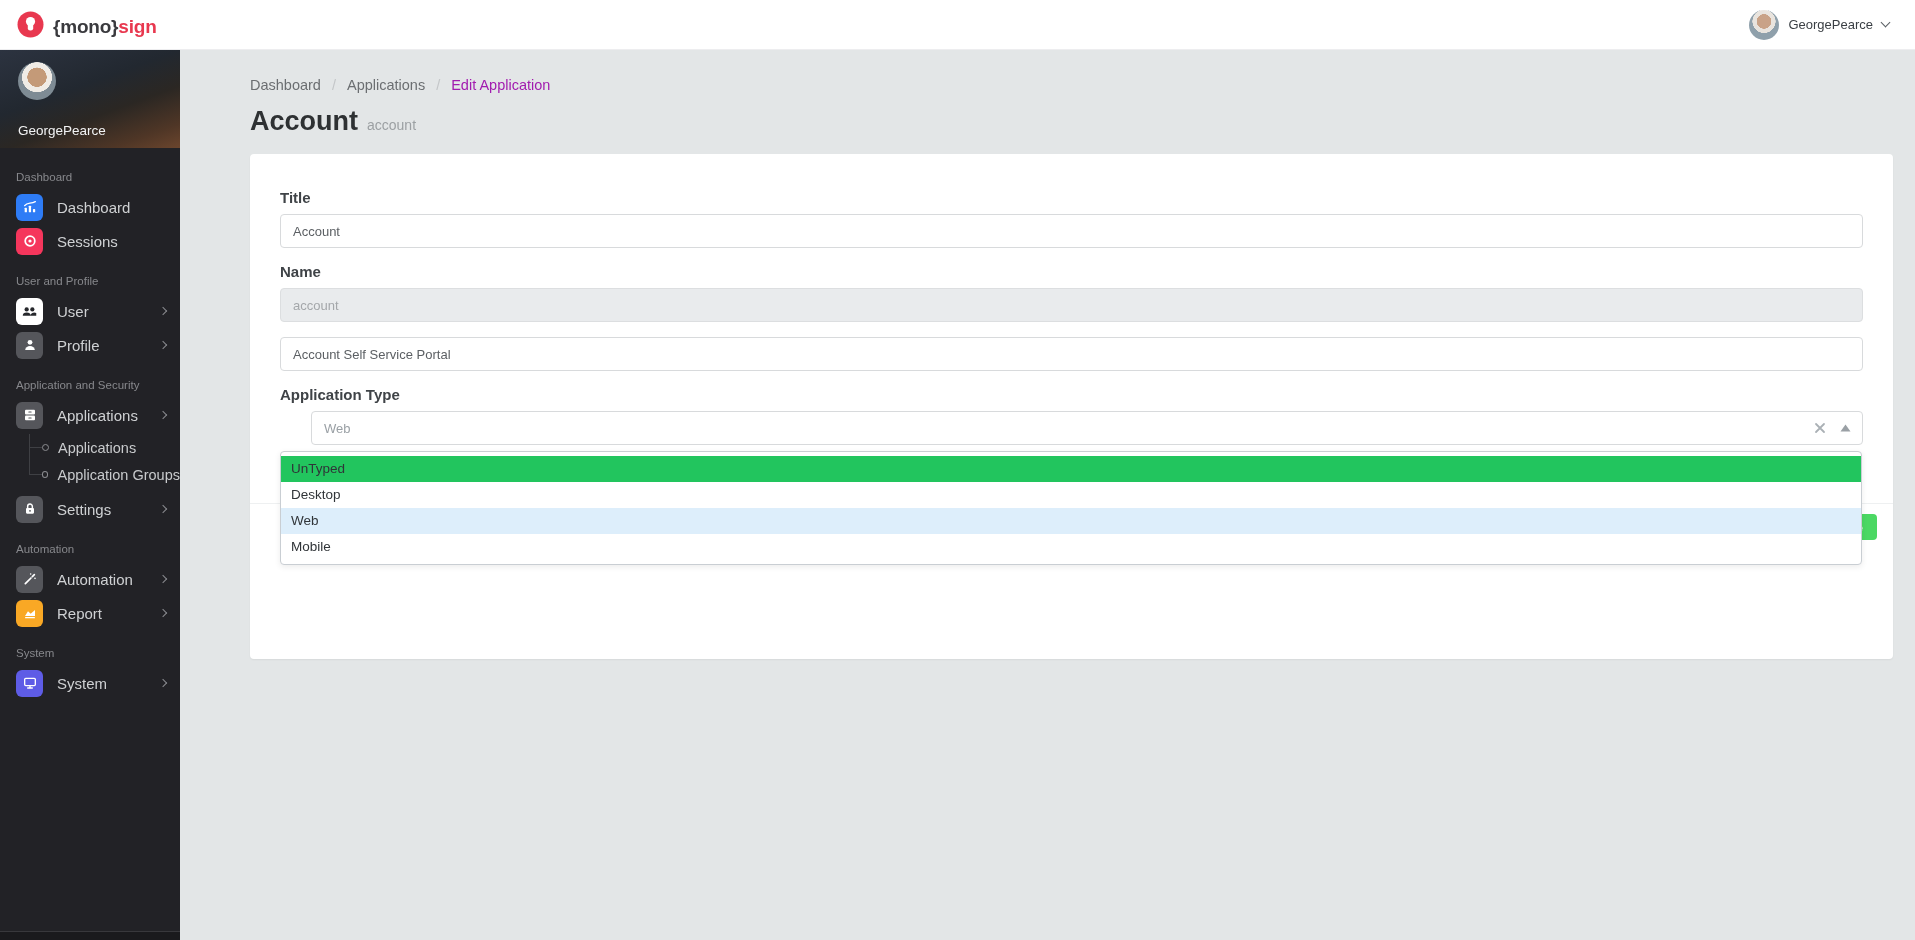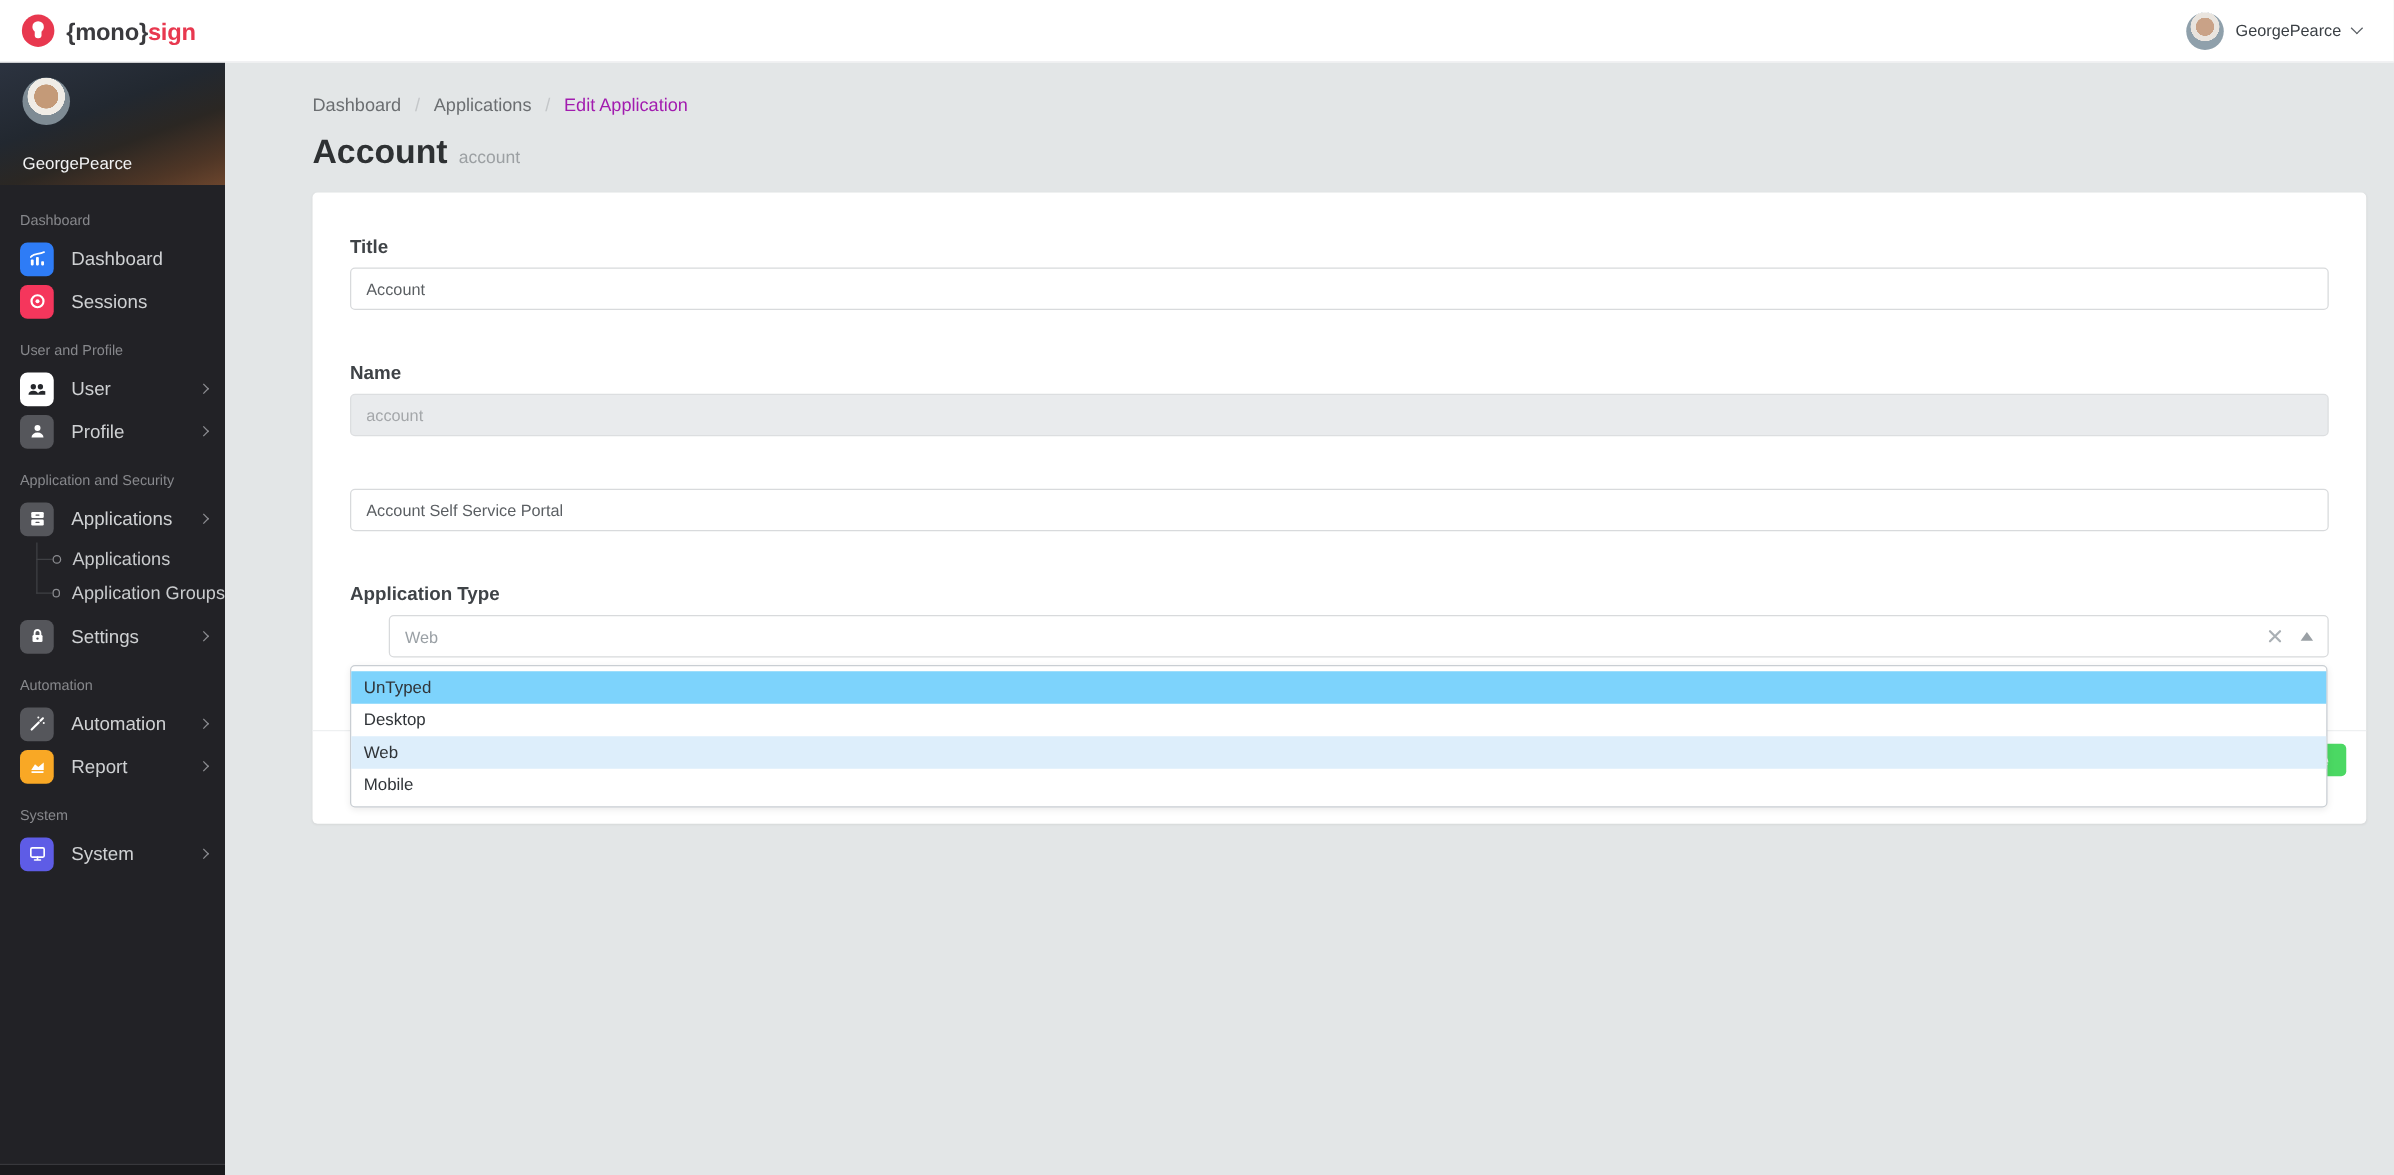--- a/index.html
+++ b/index.html
@@ -44,33 +44,33 @@
   .page-title-row { margin-top:13px; display:flex; align-items:baseline; gap:9px; }
   .page-title { font-size:27px; font-weight:700; color:#2e3133; }
   .page-subtitle { font-size:14px; color:#9ca0a3; }
 
   .card { margin-top:17px; background:#ffffff; border-radius:4px; box-shadow:0 1px 2px rgba(0,0,0,0.06); min-height:505px; position:relative; padding-top:13px; }
   .tabs-bar { margin:0 20px 0 18px; height:40px; background:#d2d4d6; display:flex; }
   .tab { padding:0 21px; line-height:40px; font-size:13.5px; color:#8f9294; cursor:pointer; white-space:nowrap; }
   .tab.active { background:#ffffff; color:#35383a; }
 
   .card-body { padding:22px 30px 0 30px; }
-  .form-group { margin-bottom:42px; }
+  .form-group { margin-bottom:15px; }
   .form-group.last { margin-bottom:58px; }
   .form-label { font-size:15px; font-weight:700; color:#3f4347; margin-bottom:8px; }
   .form-input { width:100%; height:34px; border:1px solid #d8dadc; border-radius:4px; padding:0 12px; font-size:13px; color:#5b5f63; font-family:"Liberation Sans", sans-serif; background:#fff; outline:none; }
   .form-input:disabled { background:#e9ebed; border-color:#dcdee0; color:#a4a7aa; }
 
   .select-wrap { position:relative;padding-left:31px; }
   .select-box { width:100%; height:34px; border:1px solid #d8dadc; border-radius:4px; background:#fff; display:flex; align-items:center; padding:0 60px 0 12px; cursor:pointer; }
   .select-value { font-size:13px; color:#9aa0a5; }
   .select-icons { position:absolute; right:12px; top:0; height:34px; display:flex; align-items:center; gap:14px; }
   .dropdown { position:absolute; left:0; right:1px; top:40px; background:#fff; border:1px solid #c9ced3; border-radius:4px; box-shadow:0 2px 6px rgba(0,0,0,0.08); padding:4px 0; z-index:30; }
   .option { height:26px; line-height:26px; padding:0 10px; font-size:13.5px; font-weight:500; color:#303438; cursor:pointer; }
-  .option.hovered { background:#7dd3fc; }
+  .option.hovered { background:#22c55e; }
   .option.selected { background:#ddeefb; }
 
   .card-footer { border-top:1px solid #eef0f1; height:46px; position:relative; }
   .save-btn { position:absolute; right:16px; top:10px; height:26px; padding:0 14px; background:#4bd863; color:#ffffff; font-size:13px; font-weight:700; border:none; border-radius:4px; cursor:pointer; font-family:"Liberation Sans", sans-serif; z-index:1; }
 </style>
 </head>
 <body>
 
 <div class="topbar">
   <div class="brand">

